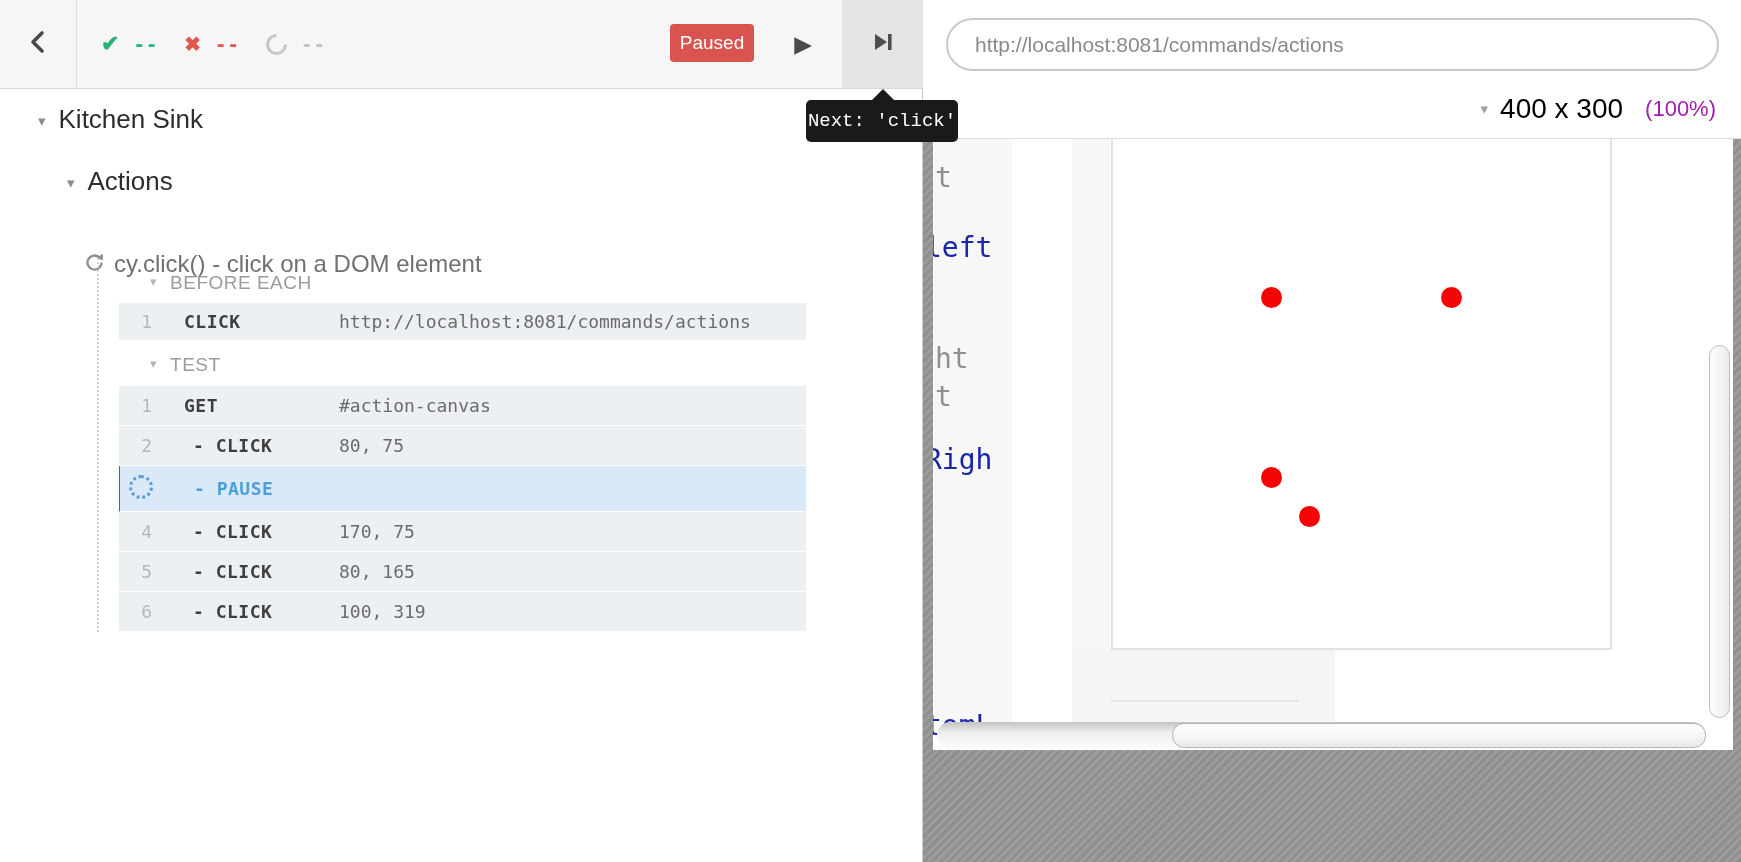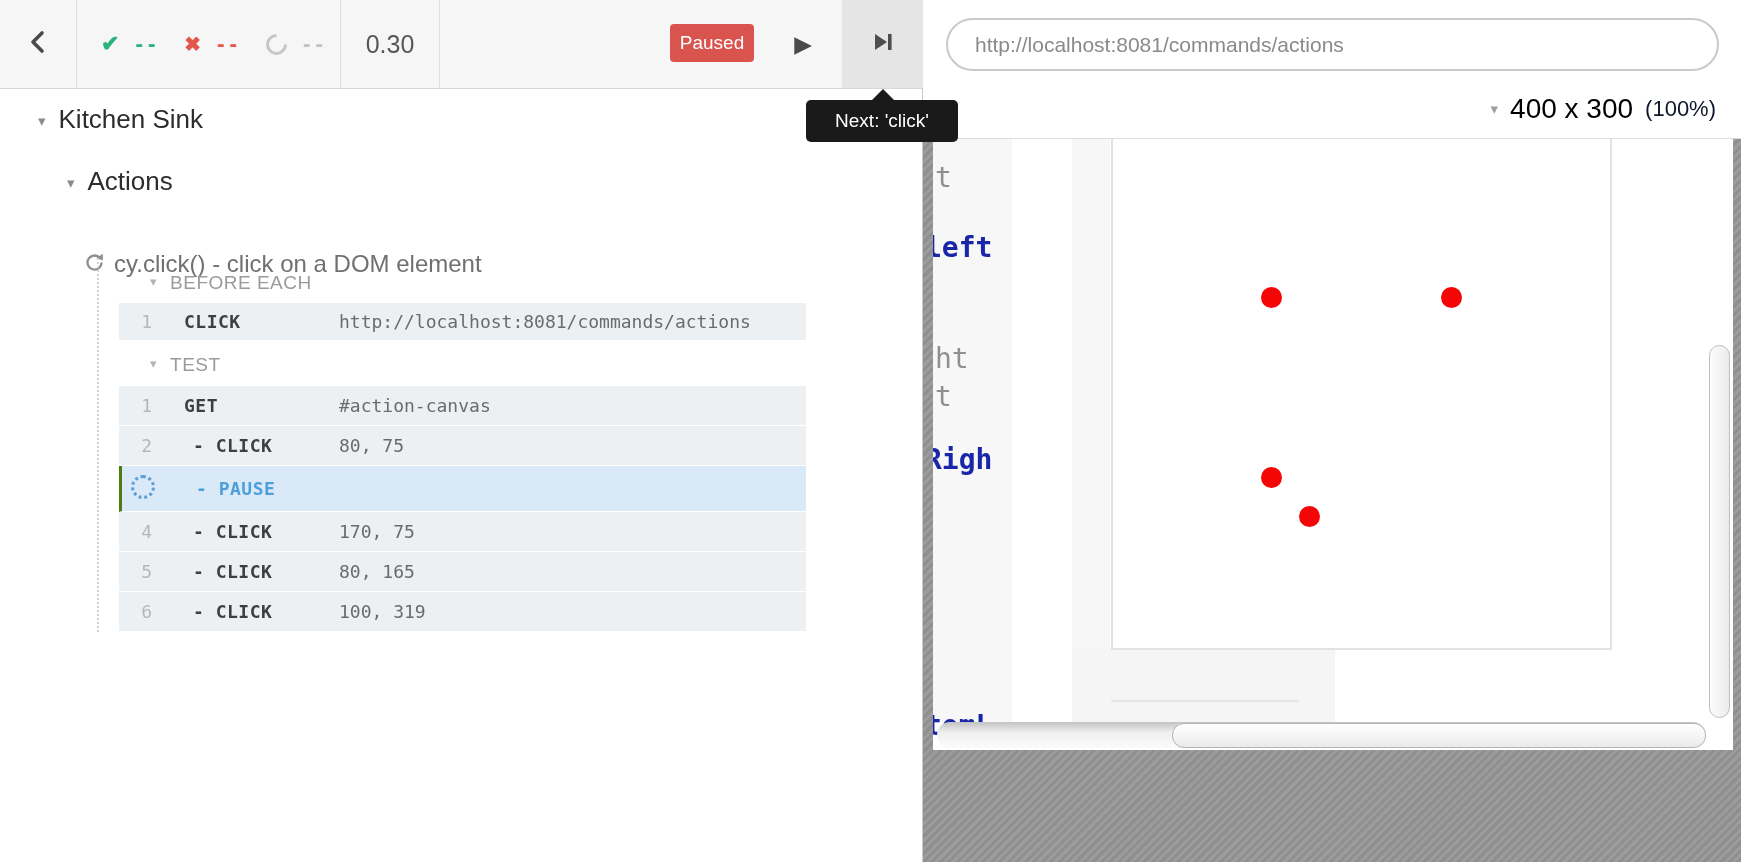--- a/index.html
+++ b/index.html
@@ -34,21 +34,21 @@
     background:#d9534f; border-radius:4px; color:#fff; font-size:19px;
     display:flex; align-items:center; justify-content:center; }
   .play-btn { position:absolute; left:778px; top:0; width:50px; height:88px;
     display:flex; align-items:center; justify-content:center;
     font-size:23px; color:#4a4a4a; cursor:pointer; }
   .next-btn { position:absolute; left:842px; top:0; width:81px; height:88px;
     background:#e5e5e5; display:flex; align-items:center; justify-content:center; cursor:pointer; }
 
   .tooltip { position:absolute; left:806px; top:100px; width:152px; height:42px;
     background:#1a1a1b; border-radius:5px; color:#fff; font-size:19px;
-    display:flex; align-items:center; justify-content:center; z-index:50; }
+    display:flex; align-items:center; justify-content:center; z-index:50;font-family:Liberation Mono, monospace; }
   .tooltip:before { content:""; position:absolute; top:-11px; left:66px;
     border:11px solid transparent; border-bottom-color:#1a1a1b; border-top:none; }
 
   .suite-row { position:absolute; display:flex; align-items:baseline; cursor:pointer; }
   .caret { color:#8c8c8c; font-size:15px; margin-right:13px; position:relative; top:-2px; }
   .suite-title { font-size:26px; color:#2d2d2d; }
   .test-row { position:absolute; left:84px; top:218px; display:flex; align-items:center; cursor:pointer;margin-top:32px; }
   .test-title { font-size:24px; color:#707070; margin-left:9px; }
 
   .dotted-guide { position:absolute; left:97px; top:258px; height:374px;
@@ -60,49 +60,49 @@
 
   .cmd-block { position:absolute; left:119px; width:687px; }
   .cmd-row { display:flex; align-items:center; height:40px; background:#edf0f3;
     border-bottom:1px solid #fff; font-family:"DejaVu Sans Mono", monospace;
     font-size:18px; cursor:pointer; }
   .cmd-num { width:33px; text-align:right; color:#b6b6be; flex:none; }
   .cmd-name { margin-left:32px; width:155px; flex:none; font-weight:bold;
     color:#3f3f3f; letter-spacing:0.5px; white-space:pre; }
   .cmd-row.child .cmd-name { margin-left:41px; width:146px; }
   .cmd-msg { flex:1; color:#6b6b6b; white-space:pre; }
-  .cmd-row.pause-row { height:46px; background:#d9e9f8; border-left:3px solid #4d7c0f; }
+  .cmd-row.pause-row { height:46px; background:#d9e9f8; border-left:1px solid #4d7c0f; }
   .cmd-row.pause-row .cmd-name { color:#4d9fd9; }
   .spinner { display:inline-block; width:24px; height:24px; margin-left:6px;
     border:3px dotted #5e9ed6; border-radius:50%; }
 
   
   .right-panel { position:absolute; left:923px; top:0; width:818px; height:862px; }
   .aut-header { position:absolute; left:0; top:0; width:818px; height:139px;
     background:#fff; border-bottom:1px solid #ddd; }
   .url-bar { position:absolute; left:23px; top:18px; width:773px; height:53px;
     border:2px solid #c9c9c9; border-radius:27px; display:flex; align-items:center;
     padding-left:27px; font-size:21px; color:#8a8a8a; background:#fff; cursor:text; }
   .viewport-info { position:absolute; right:25px; top:92px; height:34px;
     display:flex; align-items:center; cursor:pointer; }
   .viewport-caret { color:#9e9e9e; font-size:15px; margin-right:12px; }
   .viewport-size { color:#000000; font-size:28px; }
-  .viewport-scale { color:#0f172a; font-size:22px; margin-left:12px;text-align:right; }
+  .viewport-scale { color:#a21caf; font-size:22px; margin-left:22px;text-align:right; }
 
   .aut-area { position:absolute; left:0; top:139px; width:818px; height:723px;
     background:repeating-linear-gradient(135deg, #8f8f8f 0px, #8f8f8f 3px, #9c9c9c 3px, #9c9c9c 6px); }
   .aut-frame { position:absolute; left:10px; top:0; width:800px; height:611px;
     background:#fff; overflow:hidden; }
 
   .code-col-a { position:absolute; left:0; top:0; width:79px; height:583px; background:#f7f7f7; }
   .code-col-b { position:absolute; left:139px; top:0; width:38px; height:509px; background:#f7f7f7; }
   .code-block-bottom { position:absolute; left:139px; top:509px; width:263px; height:74px; background:#f5f5f5; }
   .code-hr { position:absolute; left:178px; top:561px; width:188px; height:2px; background:#e6e6e6; }
   .frag { position:absolute; font-family:"DejaVu Sans Mono", monospace; font-size:28px; line-height:32px; }
-  .frag.keyword { color:#1a26a8; font-weight:bold; }
+  .frag.keyword { color:#1a26a8; font-weight:normal; }
   .frag.plain { color:#8f8f8f; }
 
   .action-canvas { position:absolute; left:178px; top:-2px; width:501px; height:513px;
     border:2px solid #e2e2e2; background:#fff; cursor:pointer; }
   .dot { position:absolute; width:21px; height:21px; border-radius:50%; background:#f40606; }
 
   .vscroll-thumb { position:absolute; left:776px; top:206px; width:21px; height:373px;
     border-radius:11px; background:linear-gradient(90deg,#fdfdfd,#ebebeb);
     border:1px solid #bdbdbd; cursor:pointer; }
   .hscroll-track { position:absolute; left:4px; top:583px; width:769px; height:26px;
@@ -127,21 +127,20 @@
 
     <div class="stats">
       <span class="stat-icon stat-pass">✔</span>
       <span class="stat-dash dash-pass">--</span>
       <span class="stat-icon stat-fail">✖</span>
       <span class="stat-dash dash-fail">--</span>
       <span class="pending-ring"></span>
       <span class="stat-dash dash-pending">--</span>
     </div>
 
-    <div class="duration-box">0.30</div>
 
     <div class="paused-badge">Paused</div>
 
     <div class="play-btn">
       <span>▶</span>
     </div>
 
     <div class="next-btn">
       <span>
         <svg width="24" height="24" viewBox="0 0 24 24">

